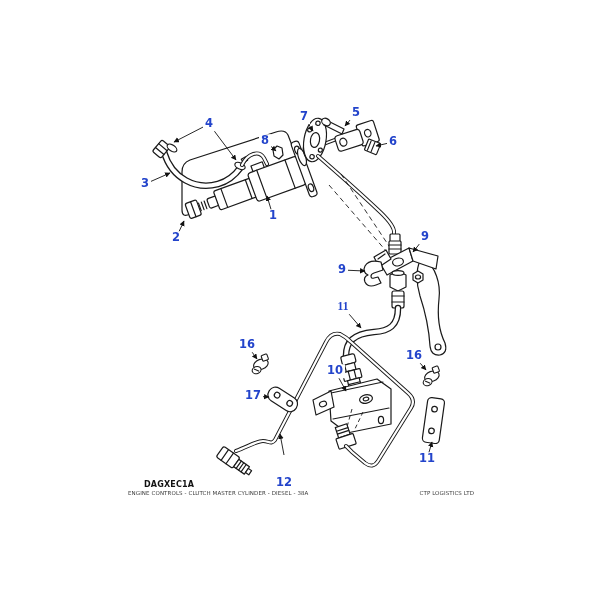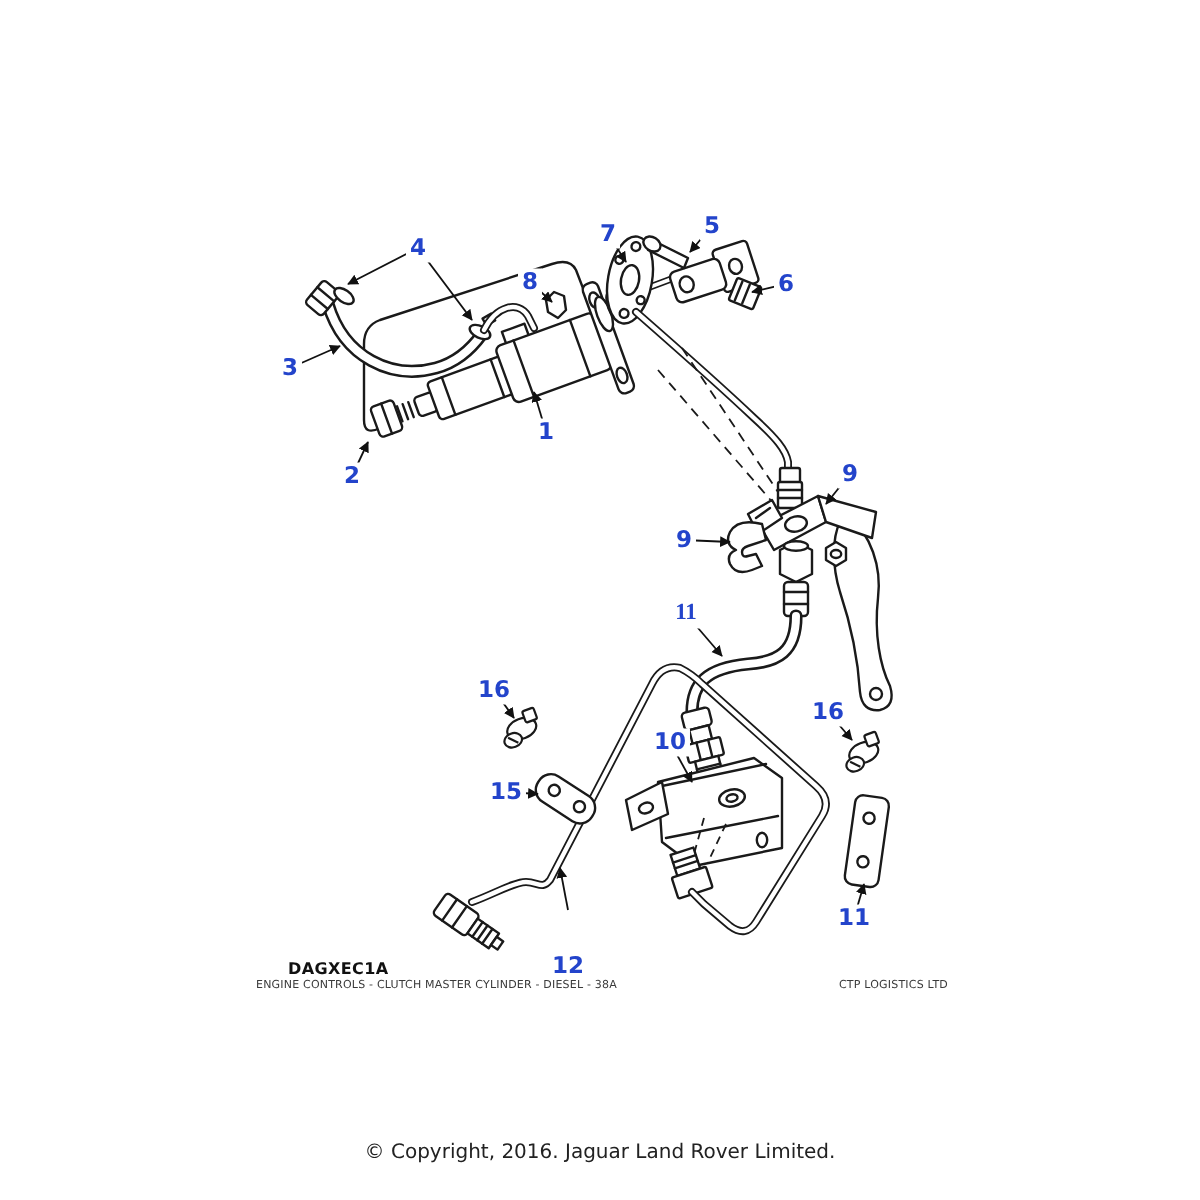--- a/index.html
+++ b/index.html
@@ -254,23 +254,22 @@
       <div class="callout" style="left: 356px; top: 113px; color: rgb(35, 68, 203);">5</div>
       <div class="callout" style="left: 393px; top: 142px; color: rgb(35, 68, 203);">6</div>
       <div class="callout" style="left: 304px; top: 117px; color: rgb(35, 68, 203);">7</div>
       <div class="callout" style="left: 265px; top: 141px; color: rgb(35, 68, 203);">8</div>
       <div class="callout" style="left: 425px; top: 237px; color: rgb(35, 68, 203);">9</div>
       <div class="callout" style="left: 335px; top: 371px; color: rgb(35, 68, 203);">10</div>
       <div class="callout" style="left: 343px; top: 307px; color: rgb(35, 68, 203); font-family: Liberation Serif, serif;">11</div>
       <div class="callout" style="left: 284px; top: 455px; color: rgb(35, 68, 203); margin-top: 28px;">12</div>
       <div class="callout" style="left: 342px; top: 270px; color: rgb(35, 68, 203);">9</div>
       <div class="callout" style="left: 427px; top: 459px; color: rgb(35, 68, 203);">11</div>
-      <div class="callout" style="left: 253px; top: 396px; color: rgb(35, 68, 203);">15</div>
+      <div class="callout" style="left: 253px; top: 396px; color: rgb(35, 68, 203);">17</div>
       <div class="callout" style="left: 247px; top: 345px; color: rgb(35, 68, 203);">16</div>
       <div class="callout" style="left: 414px; top: 356px; color: rgb(35, 68, 203);">16</div>
     </div>
 
 <div id="code">DAGXEC1A</div>
 <div id="subtitle">ENGINE CONTROLS - CLUTCH MASTER CYLINDER - DIESEL - 38A</div>
 <div id="vendor">CTP LOGISTICS LTD</div>
-<div id="copyright">© Copyright, 2016. Jaguar Land Rover Limited.</div>
 
 </div>
 
 </body></html>

